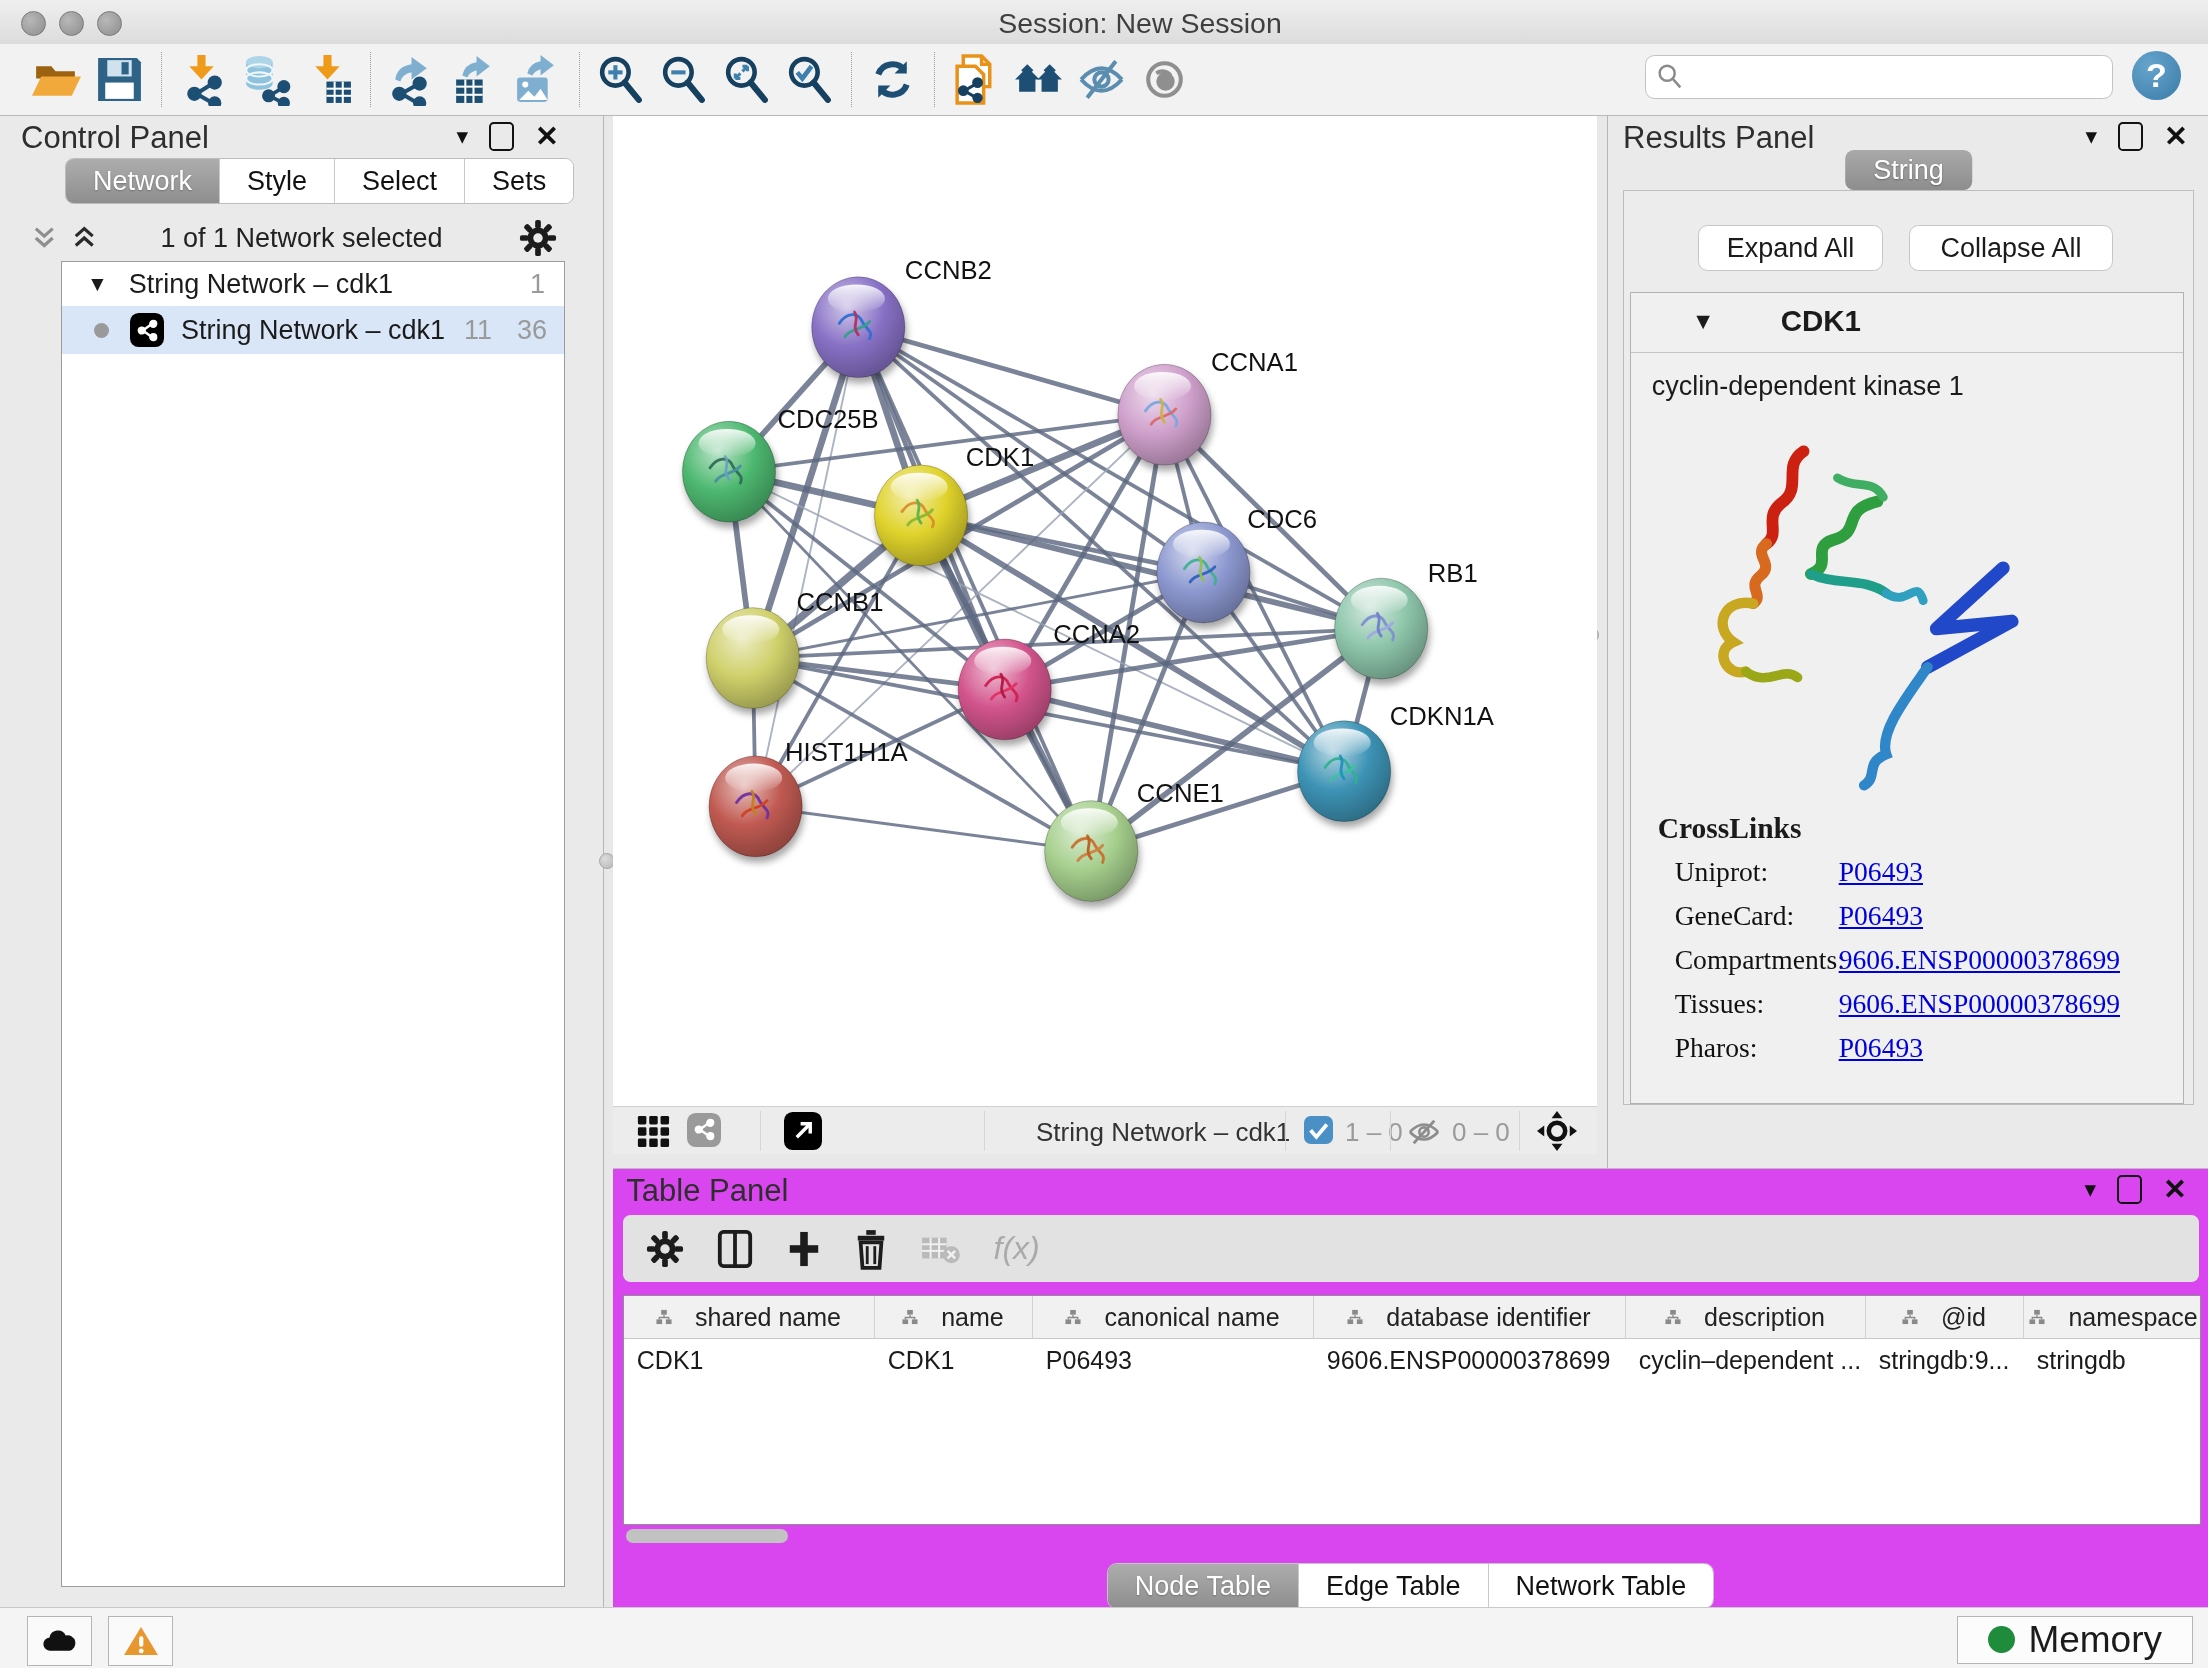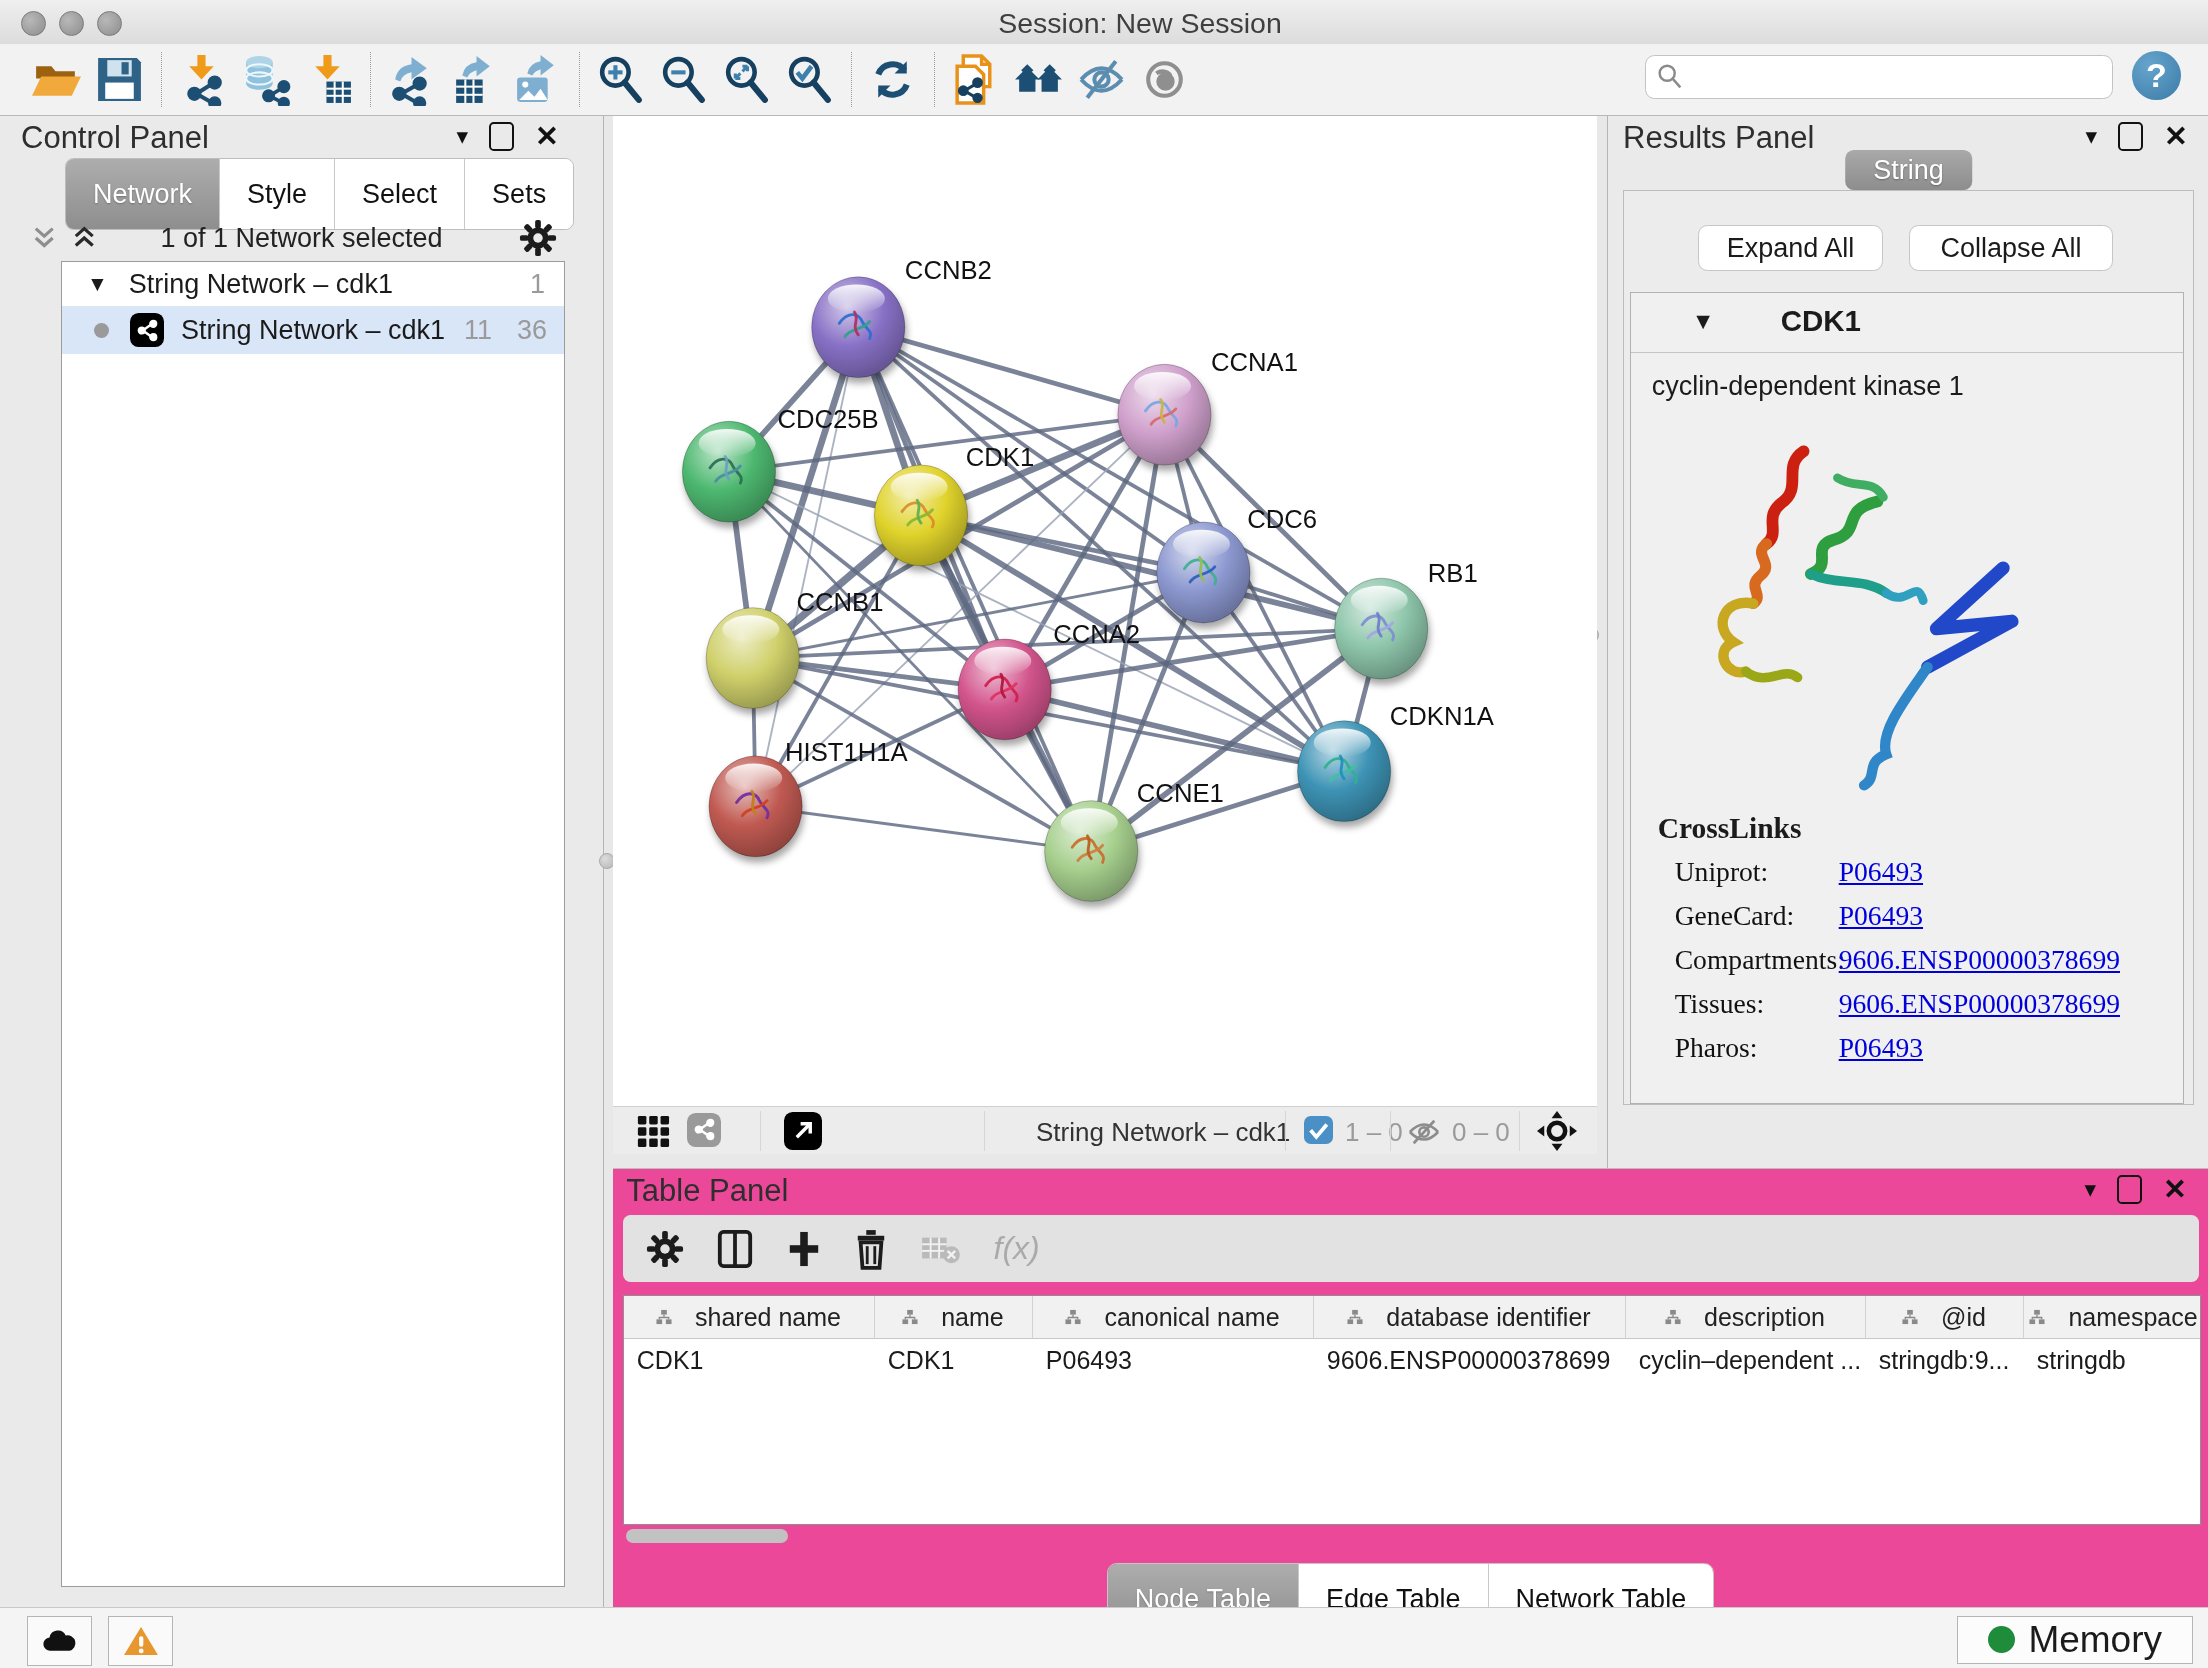--- a/index.html
+++ b/index.html
@@ -31,21 +31,21 @@
   .wc{font-size:25px;color:#111;line-height:1;}
   .wc.square{width:21px;height:25px;border:2.9px solid #111;border-radius:4.8px;}
   .wc.x{font-weight:bold;font-size:28.5px;}
   .wc.caret{font-size:23px;}
   
   .control-panel{position:absolute;left:0;top:116px;width:603px;height:1491px;background:#eaeaea;
                  border-right:1px solid #b5b5b5;}
   .cp-tabs{position:absolute;left:65px;top:42px;display:flex;border-radius:8.6px;overflow:hidden;
            border:1px solid #bdbdbd;}
   .tabbtn{height:44px;display:flex;align-items:center;justify-content:center;background:#fff;
-          font-size:27px;color:#111;border-left:1px solid #c9c9c9;padding:13px 27px;}
+          font-size:27px;color:#111;border-left:1px solid #c9c9c9;padding:0 27px;}
   .tabbtn:first-child{border-left:none;}
   .tabbtn.sel{background:linear-gradient(#adadad,#8e8e8e);color:#fff;text-shadow:0 1px 1.9px rgba(0,0,0,.25);}
   .cp-sub{position:absolute;left:0;top:99px;width:100%;height:44px;}
   .cp-status{position:absolute;left:0;top:7.6px;width:100%;text-align:center;font-size:27px;color:#222;}
   .listbox{position:absolute;left:61px;top:145px;width:502px;height:1324px;background:#fff;
            border:1.9px solid #9c9c9c;}
   .net-row{position:relative;height:44px;display:flex;align-items:center;font-size:27px;}
   .net-row .cnt{color:#9a9a9a;}
   .net-row.child{height:48px;background:#d9e6f8;}
   .share-badge{width:34px;height:34px;border-radius:8.6px;background:#000;display:flex;align-items:center;justify-content:center;}
@@ -74,21 +74,21 @@
   .entry-head{position:absolute;left:0;top:0;width:100%;height:59px;border-bottom:1.9px solid #c4c4c4;}
   .entry-name{position:absolute;left:150px;top:11.4px;font-size:29.5px;font-weight:bold;}
   .entry-desc{position:absolute;left:21px;top:78px;font-size:27px;}
   .xl{font-family:"Liberation Serif",serif;}
   .xl-title{position:absolute;left:27px;top:519px;font-size:29.5px;font-weight:bold;}
   .xl-rows{position:absolute;left:44px;top:563px;width:495px;}
   .xl-row{height:44px;display:flex;font-size:27.6px;}
   .xl-row .lab{width:164px;color:#111;}
   .xl-row .lnk{color:#0000dd;text-decoration:underline;}
   
-  .table-panel{position:absolute;left:613px;top:1168px;width:1595px;height:439px;background:#ec4899;
+  .table-panel{position:absolute;left:613px;top:1168px;width:1595px;height:439px;background:#d946ef;
                border-top:1px solid #bdbdbd;}
   .tp-toolbar{position:absolute;left:9.5px;top:46px;width:1576px;height:67px;background:#e2e2e2;
               border-radius:7.6px;display:flex;align-items:center;gap:32px;padding-left:23px;box-sizing:border-box;}
   .fx{font-family:Liberation Sans, sans-serif;font-style:italic;font-size:32px;color:#aaa;}
   .grid-table{position:absolute;left:9.5px;top:126px;width:1576px;height:228px;background:#fff;
               border:1.9px solid #8f8f8f;overflow:hidden;}
   .gt-head{display:flex;height:42px;background:#f1f1f1;border-bottom:1.9px solid #c9c9c9;}
   .gt-hcell{display:flex;align-items:center;justify-content:center;gap:23px;font-size:25px;color:#222;
             border-right:1px solid #d2d2d2;box-sizing:border-box;overflow:hidden;white-space:nowrap;flex:0 0 auto;}
   .gt-row{display:flex;height:42px;}

